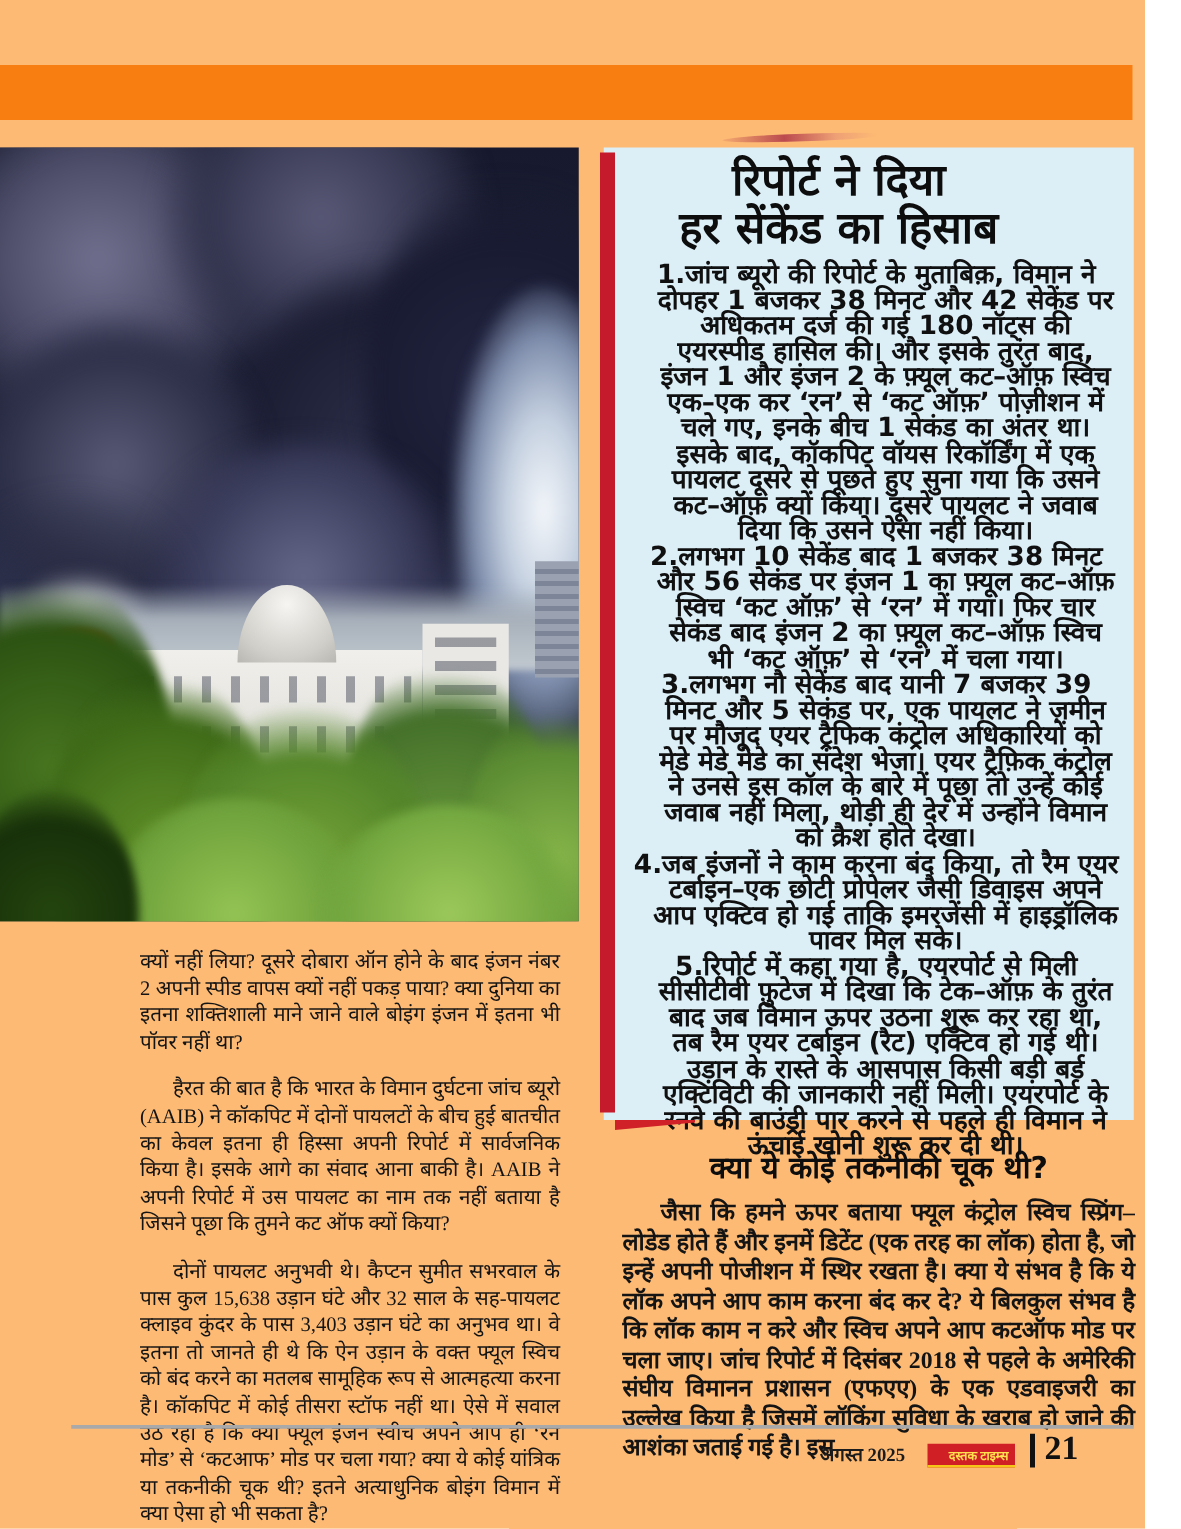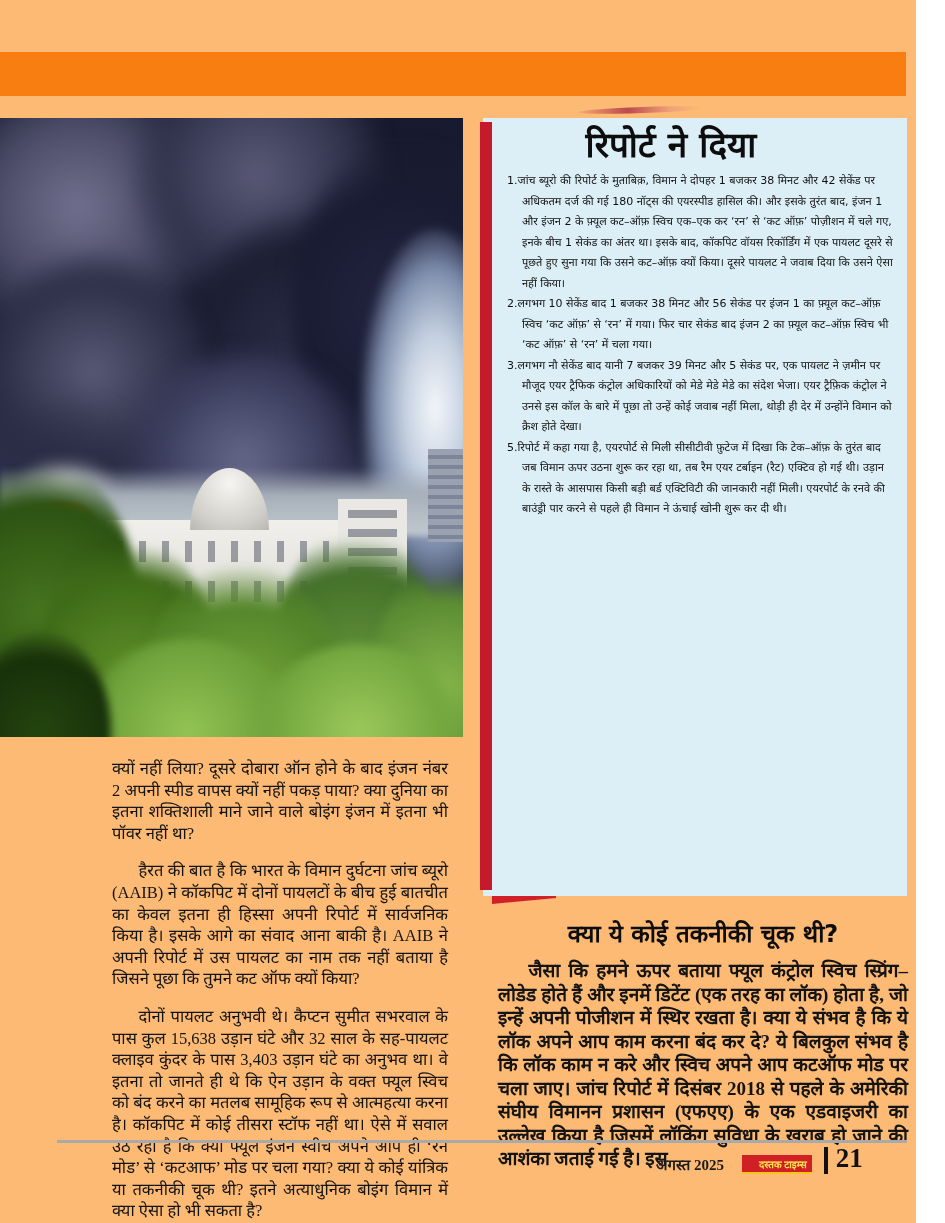--- a/index.html
+++ b/index.html
@@ -54,22 +54,22 @@
   
   .swoosh{position:absolute;left:578px;top:107px;width:130px;height:6px;border-radius:50%;
           transform:rotate(-2deg);
           background:linear-gradient(to right,rgba(201,87,87,.15),#bb4a4e 38%,rgba(221,130,120,.45) 70%,rgba(236,180,170,0) 95%);}
   .infobox{position:absolute;left:483px;top:118px;width:424px;height:778px;background:#dceef6;
            font-family:"DejaVu Sans","Liberation Sans",sans-serif;}
   .redbar{position:absolute;left:-3px;top:4px;width:12px;height:calc(100% - 10px);background:#c51a2b;}
   .ib-inner{position:absolute;left:24px;top:6px;width:388px;}
   .ib-title{margin:0 0 7px 0;padding:2px 60px 0 0;text-align:center;
             font-size:35px;line-height:38px;font-weight:bold;color:#0d0d0d;}
-  .ib-item{font-size:11px;line-height:20.5px;font-weight:400;color:#101010;
-           padding-left:15px;text-indent:-15px;text-align:left;}
+  .ib-item{font-size:21px;line-height:20.5px;font-weight:700;color:#101010;
+           padding-left:15px;text-indent:-15px;text-align:center;}
   .red-wedge{position:absolute;left:492px;top:896px;width:64px;height:8px;background:#cf2127;
              clip-path:polygon(0 0,100% 0,100% 25%,0 100%);}
 
   
   .left-col{position:absolute;left:96px;top:742px;width:368px;
             font-size:16.5px;line-height:21.6px;text-align:justify;}
   .left-col p{margin:16px;}
   .indent{text-indent:1.6em;}
   .right-col{position:absolute;left:498px;top:916px;width:410px;}
   .sec-head{margin:0 0 10px 0;text-align:center;font-family:"DejaVu Sans","Liberation Sans",sans-serif;
@@ -124,24 +124,25 @@
     <div class="blob tr t6"></div>
     <div class="blob tr t7"></div>
     <div class="blob tr t8"></div>
   </div>
 
   <div class="swoosh"></div>
 
   <div class="infobox">
     <div class="redbar"></div>
     <div class="ib-inner">
-      <h1 class="ib-title"><span>रिपोर्ट ने दिया</span><br></h1>
+      <h1 class="ib-title"><span>रिपोर्ट ने दिया</span><br><span>हर सेंकेंड का हिसाब</span></h1>
       <div class="ib-item"><span class="num">1.</span><span>जांच ब्यूरो की रिपोर्ट के मुताबिक़, विमान ने दोपहर 1 बजकर 38 मिनट और 42 सेकेंड पर अधिकतम दर्ज की गई 180 नॉट्स की एयरस्पीड हासिल की। और इसके तुरंत बाद, इंजन 1 और इंजन 2 के फ़्यूल कट–ऑफ़ स्विच एक–एक कर ‘रन’ से ‘कट ऑफ़’ पोज़ीशन में चले गए, इनके बीच 1 सेकंड का अंतर था। इसके बाद, कॉकपिट वॉयस रिकॉर्डिंग में एक पायलट दूसरे से पूछते हुए सुना गया कि उसने कट–ऑफ़ क्यों किया। दूसरे पायलट ने जवाब दिया कि उसने ऐसा नहीं किया।</span></div>
       <div class="ib-item"><span class="num">2.</span><span>लगभग 10 सेकेंड बाद 1 बजकर 38 मिनट और 56 सेकंड पर इंजन 1 का फ़्यूल कट–ऑफ़ स्विच ‘कट ऑफ़’ से ‘रन’ में गया। फिर चार सेकंड बाद इंजन 2 का फ़्यूल कट–ऑफ़ स्विच भी ‘कट ऑफ़’ से ‘रन’ में चला गया।</span></div>
       <div class="ib-item"><span class="num">3.</span><span>लगभग नौ सेकेंड बाद यानी 7 बजकर 39 मिनट और 5 सेकंड पर, एक पायलट ने ज़मीन पर मौजूद एयर ट्रैफिक कंट्रोल अधिकारियों को मेडे मेडे मेडे का संदेश भेजा। एयर ट्रैफ़िक कंट्रोल ने उनसे इस कॉल के बारे में पूछा तो उन्हें कोई जवाब नहीं मिला, थोड़ी ही देर में उन्होंने विमान को क्रैश होते देखा।</span></div>
+      <div class="ib-item"><span class="num">4.</span><span>जब इंजनों ने काम करना बंद किया, तो रैम एयर टर्बाइन–एक छोटी प्रोपेलर जैसी डिवाइस अपने आप एक्टिव हो गई ताकि इमरजेंसी में हाइड्रॉलिक पावर मिल सके।</span></div>
       <div class="ib-item"><span class="num">5.</span><span>रिपोर्ट में कहा गया है, एयरपोर्ट से मिली सीसीटीवी फ़ुटेज में दिखा कि टेक–ऑफ़ के तुरंत बाद जब विमान ऊपर उठना शुरू कर रहा था, तब रैम एयर टर्बाइन (रैट) एक्टिव हो गई थी। उड़ान के रास्ते के आसपास किसी बड़ी बर्ड एक्टिविटी की जानकारी नहीं मिली। एयरपोर्ट के रनवे की बाउंड्री पार करने से पहले ही विमान ने ऊंचाई खोनी शुरू कर दी थी।</span></div>
     </div>
   </div>
 
   <div class="red-wedge"></div>
 
   <div class="left-col">
     <p>क्यों नहीं लिया? दूसरे दोबारा ऑन होने के बाद इंजन नंबर 2 अपनी स्पीड वापस क्यों नहीं पकड़ पाया? क्या दुनिया का इतना शक्तिशाली माने जाने वाले बोइंग इंजन में इतना भी पॉवर नहीं था?</p>
     <p class="indent">हैरत की बात है कि भारत के विमान दुर्घटना जांच ब्यूरो (AAIB) ने कॉकपिट में दोनों पायलटों के बीच हुई बातचीत का केवल इतना ही हिस्सा अपनी रिपोर्ट में सार्वजनिक किया है। इसके आगे का संवाद आना बाकी है। AAIB ने अपनी रिपोर्ट में उस पायलट का नाम तक नहीं बताया है जिसने पूछा कि तुमने कट ऑफ क्यों किया?</p>
     <p class="indent">दोनों पायलट अनुभवी थे। कैप्टन सुमीत सभरवाल के पास कुल 15,638 उड़ान घंटे और 32 साल के सह-पायलट क्लाइव कुंदर के पास 3,403 उड़ान घंटे का अनुभव था। वे इतना तो जानते ही थे कि ऐन उड़ान के वक्त फ्यूल स्विच को बंद करने का मतलब सामूहिक रूप से आत्महत्या करना है। कॉकपिट में कोई तीसरा स्टॉफ नहीं था। ऐसे में सवाल उठ रहा है कि क्या फ्यूल इंजन स्वीच अपने आप ही ‘रन मोड’ से ‘कटआफ’ मोड पर चला गया? क्या ये कोई यांत्रिक या तकनीकी चूक थी? इतने अत्याधुनिक बोइंग विमान में क्या ऐसा हो भी सकता है?</p>

